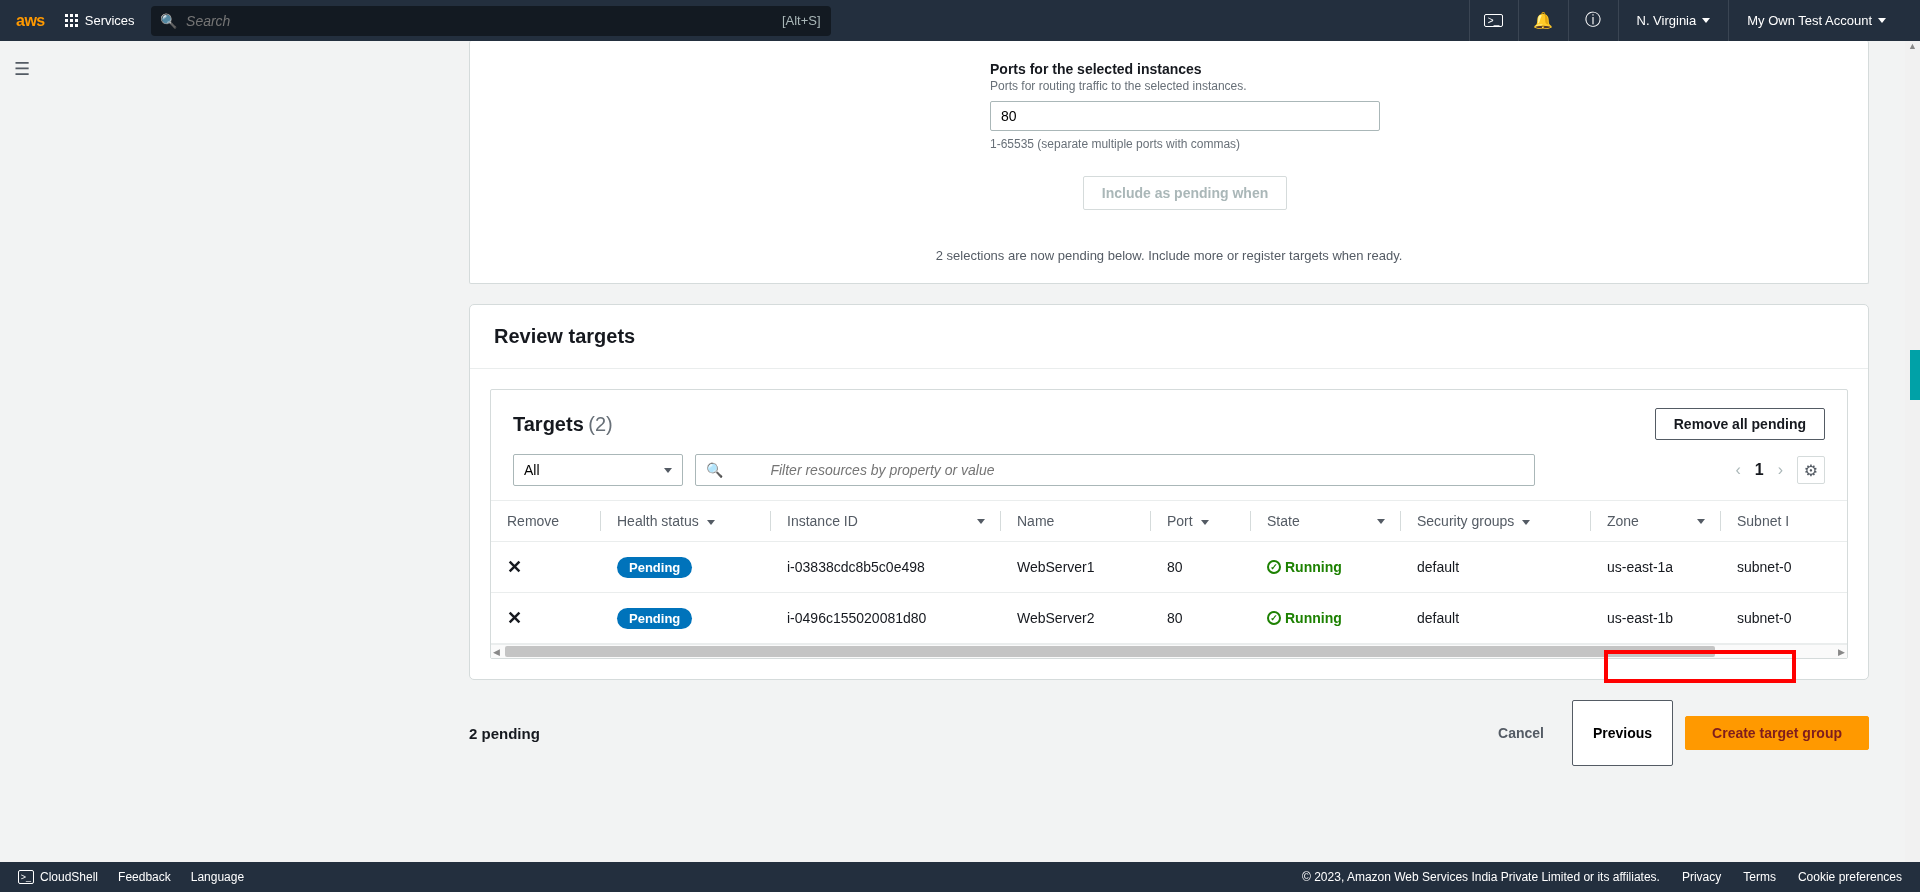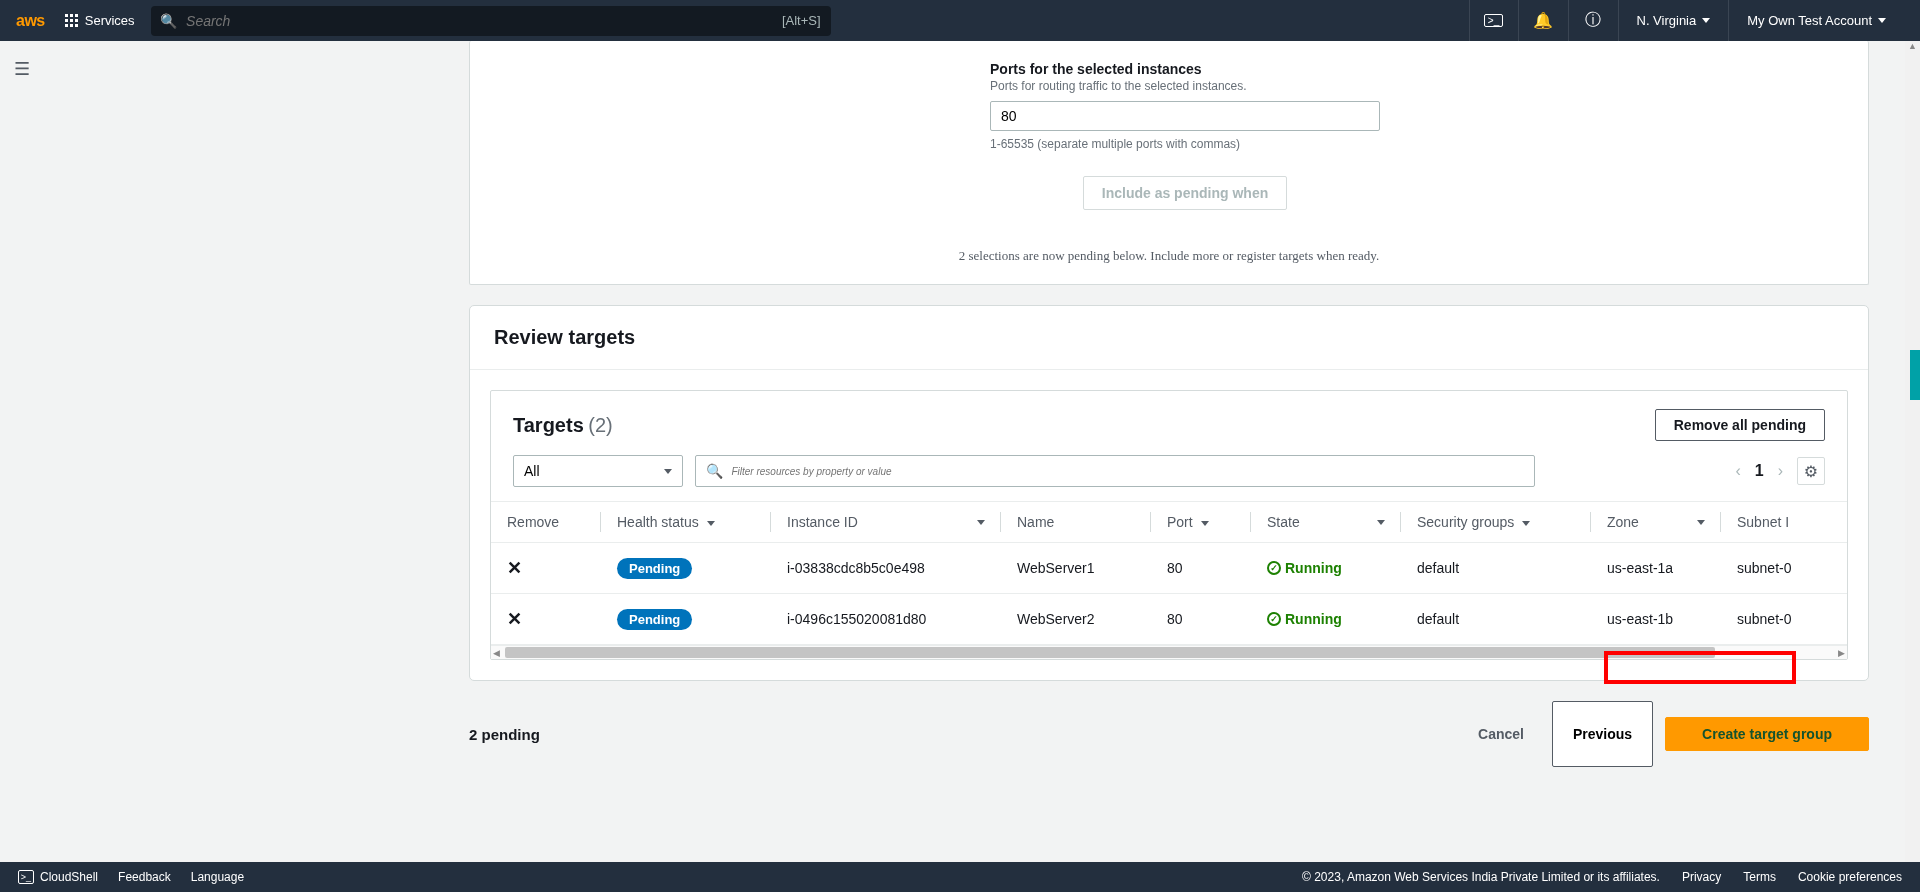--- a/index.html
+++ b/index.html
@@ -30,35 +30,35 @@
 .page-inner { width: 1840px; margin: 0 auto; padding-left: 410px; padding-right: 30px; }
 
 
 .card { background: #fff; border: 1px solid #d5dbdb; border-radius: 2px; margin-bottom: 20px; }
 .ports-block { display: inline-block; text-align: left; margin-left: 0; }
 .ports-label { font-weight: bold; font-size: 14px; color: #16191f; }
 .ports-sub { font-size: 12px; color: #687078; margin-bottom: 8px; margin-top: 2px; }
 .ports-input { border: 1px solid #aab7b8; padding: 6px 10px; font-size: 14px; width: 390px; border-radius: 2px; }
 .ports-hint { font-size: 12px; color: #687078; margin-top: 6px; }
 .include-btn { border: 1px solid #d5dbdb; background: #fff; color: #aab7b8; padding: 8px 18px; font-size: 14px; border-radius: 2px; margin-top: 24px; cursor: not-allowed; font-weight: bold; }
-.selections-text { text-align: center; font-size: 13px; color: #545b64; margin-top: 18px; font-family: Liberation Serif, serif; }
+.selections-text { text-align: center; font-size: 13px; color: #545b64; margin-top: 18px; }
 
 
 .review-card { background: #fff; border: 1px solid #d5dbdb; border-radius: 5px; }
 .review-header { padding: 20px 24px; font-size: 20px; font-weight: bold; color: #16191f; border-bottom: 1px solid #eaeded; }
 .targets-inner { margin: 20px; border: 1px solid #d5dbdb; border-radius: 2px; background: #fff; }
 .targets-header { padding: 18px 22px 14px; display: flex; align-items: center; justify-content: space-between; }
 .targets-title { font-size: 20px; font-weight: bold; color: #16191f; }
 .targets-count { color: #687078; font-weight: normal; }
 .remove-all-btn { border: 1px solid #545b64; background: #fff; padding: 7px 18px; font-size: 14px; font-weight: bold; border-radius: 2px; cursor: pointer; color: #16191f; }
 
 .filter-row { padding: 0 22px 14px; display: flex; align-items: center; gap: 12px; }
 .filter-select { border: 1px solid #aab7b8; padding: 7px 10px; font-size: 14px; width: 170px; border-radius: 2px; display: flex; align-items: center; justify-content: space-between; cursor: pointer; background: #fff; }
 .filter-input-wrap { border: 1px solid #aab7b8; padding: 7px 10px; font-size: 14px; width: 840px; border-radius: 2px; display: flex; align-items: center; gap: 8px; }
-.filter-input-wrap input { border: none; outline: none; font-size: 10px; font-style: italic; flex: 1; color: #687078; }
+.filter-input-wrap input { border: none; outline: none; font-size: 14px; font-style: italic; flex: 1; color: #687078; margin-left: 39px; }
 .pager { margin-left: auto; display: flex; align-items: center; gap: 14px; color: #687078; }
 .pager-btn { cursor: pointer; font-size: 16px; color: #aab7b8; }
 .gear-btn { cursor: pointer; font-size: 16px; color: #545b64; padding: 4px; border: 1px solid #d5dbdb; border-radius: 2px; width: 28px; height: 28px; display: flex; align-items: center; justify-content: center; }
 
 
 table { width: 100%; border-collapse: collapse; table-layout: fixed; }
 th { text-align: left; padding: 12px 16px; font-size: 14px; color: #545b64; font-weight: normal; border-top: 1px solid #eaeded; border-bottom: 1px solid #eaeded; position: relative; }
 th::after { content: ''; position: absolute; right: 0; top: 25%; height: 50%; width: 1px; background: #d5dbdb; }
 th:last-child::after { display: none; }
 th .sort-caret { display: inline-block; width: 0; height: 0; border-left: 4px solid transparent; border-right: 4px solid transparent; border-top: 5px solid #545b64; margin-left: 8px; vertical-align: middle; }
@@ -78,21 +78,21 @@
 
 
 .red-box { position: absolute; border: 4px solid #ff0000; width: 192px; height: 33px; pointer-events: none; }
 
 
 .action-row { display: flex; align-items: center; padding: 20px 0 12px; }
 .pending-text { font-weight: bold; font-size: 15px; color: #16191f; }
 .action-right { margin-left: auto; display: flex; align-items: center; gap: 12px; }
 .cancel-link { color: #545b64; font-size: 14px; cursor: pointer; font-weight: bold; padding: 8px 16px; }
 .prev-btn { border: 1px solid #545b64; background: #fff; padding: 24px 20px; font-size: 14px; font-weight: bold; border-radius: 2px; cursor: pointer; }
-.create-btn { background: #ff9900; border: 1px solid #ff9900; color: #14532d; padding: 8px 36px; font-size: 14px; font-weight: bold; border-radius: 2px; cursor: pointer; }
+.create-btn { background: #ff9900; border: 1px solid #ff9900; color: #7f1d1d; padding: 8px 26px; font-size: 14px; font-weight: bold; border-radius: 2px; cursor: pointer; }
 
 
 .footer { position: absolute; bottom: 0; left: 0; right: 0; height: 30px; background: #232f3e; color: #fff; display: flex; align-items: center; font-size: 12px; padding: 0 18px; }
 .footer-left { display: flex; align-items: center; gap: 20px; }
 .cloudshell { display: flex; align-items: center; gap: 6px; cursor: pointer; }
 .cloudshell-icon { border: 1px solid #fff; border-radius: 2px; width: 16px; height: 14px; display: inline-flex; align-items: center; justify-content: center; font-size: 9px; }
 .footer-link { cursor: pointer; }
 .footer-right { margin-left: auto; display: flex; align-items: center; gap: 22px; }
 
 

